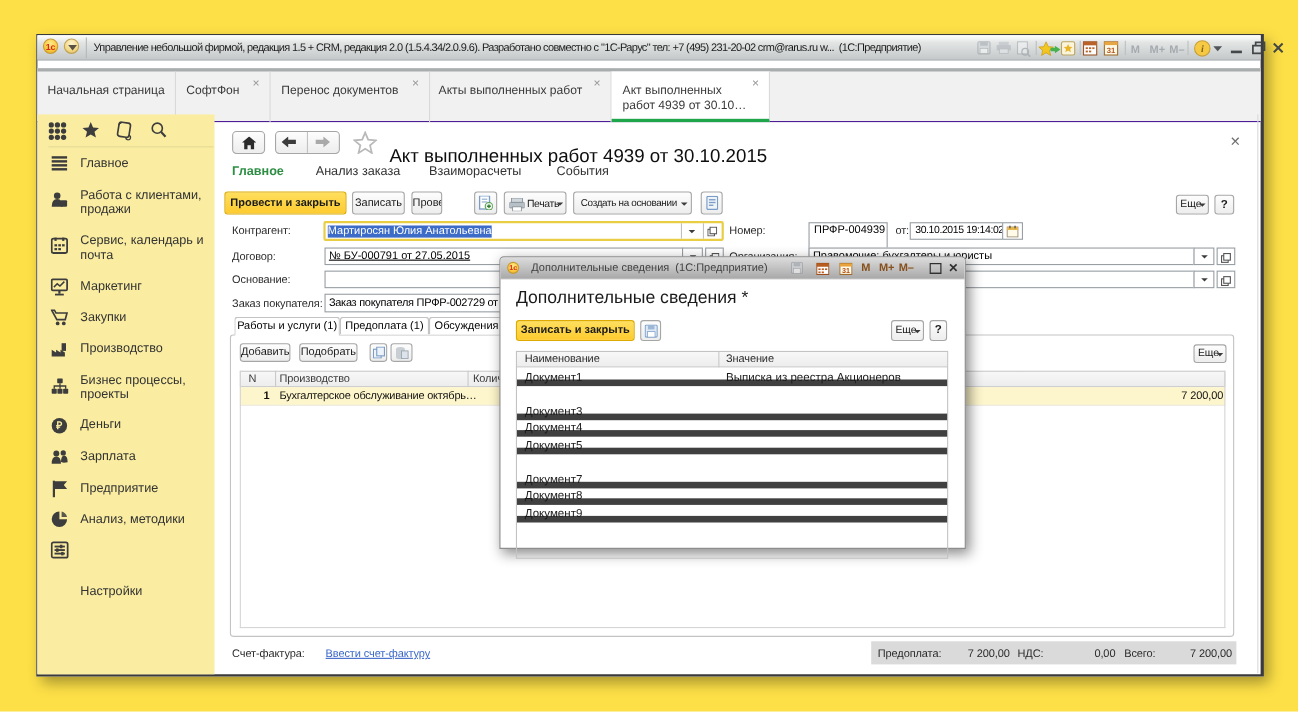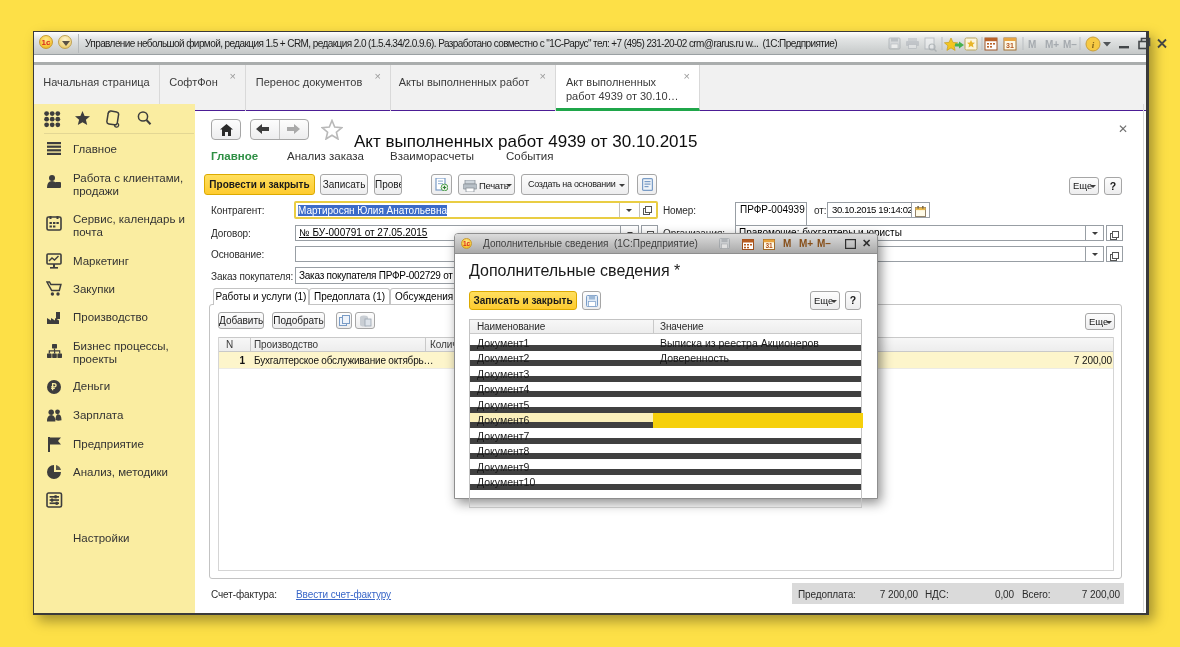--- a/index.html
+++ b/index.html
@@ -421,43 +421,32 @@
 
     <div style="position:absolute;left:14px;top:85px;width:393px;height:189px;border:1px solid #c3c3c3;">
       <div style="position:absolute;left:0;top:0;width:100%;height:14px;background:linear-gradient(#f7f7f7,#ededed);border-bottom:1px solid #c9c9c9;"></div>
       <div class="lbl" style="left:7px;top:1px;">Наименование</div>
       <div class="lbl" style="left:190px;top:1px;">Значение</div>
       <div style="position:absolute;left:183px;top:0;width:1px;height:14px;background:#c9c9c9;"></div>
       <div class="drow" style="top:15px;">
           <span>Документ1</span>
           <span class="dv">Выписка из реестра Акционеров</span>
         </div>
-      <div class="drow" style="top:30.5px;">
-          <span>Документ2</span>
-          <span class="dv">Доверенность</span>
-        </div>
       <div class="drow" style="top:46px;">
           <span>Документ3</span>
         </div>
       <div class="drow" style="top:61.5px;">
           <span>Документ4</span>
         </div>
       <div class="drow" style="top:77px;">
           <span>Документ5</span>
         </div>
-      <div class="drow" style="top:92.5px;background:#fbf0bb;">
-          <span>Документ6</span>
-          <div style="position:absolute;left:183px;top:0;width:210px;height:15.5px;background:#f6d00b;"></div>
-        </div>
       <div class="drow" style="top:108px;">
           <span>Документ7</span>
         </div>
       <div class="drow" style="top:123.5px;">
           <span>Документ8</span>
         </div>
       <div class="drow" style="top:139px;">
           <span>Документ9</span>
-        </div>
-      <div class="drow" style="top:154.5px;">
-          <span>Документ10</span>
         </div>
     </div>
   </div>
 </div>
 </body></html>

